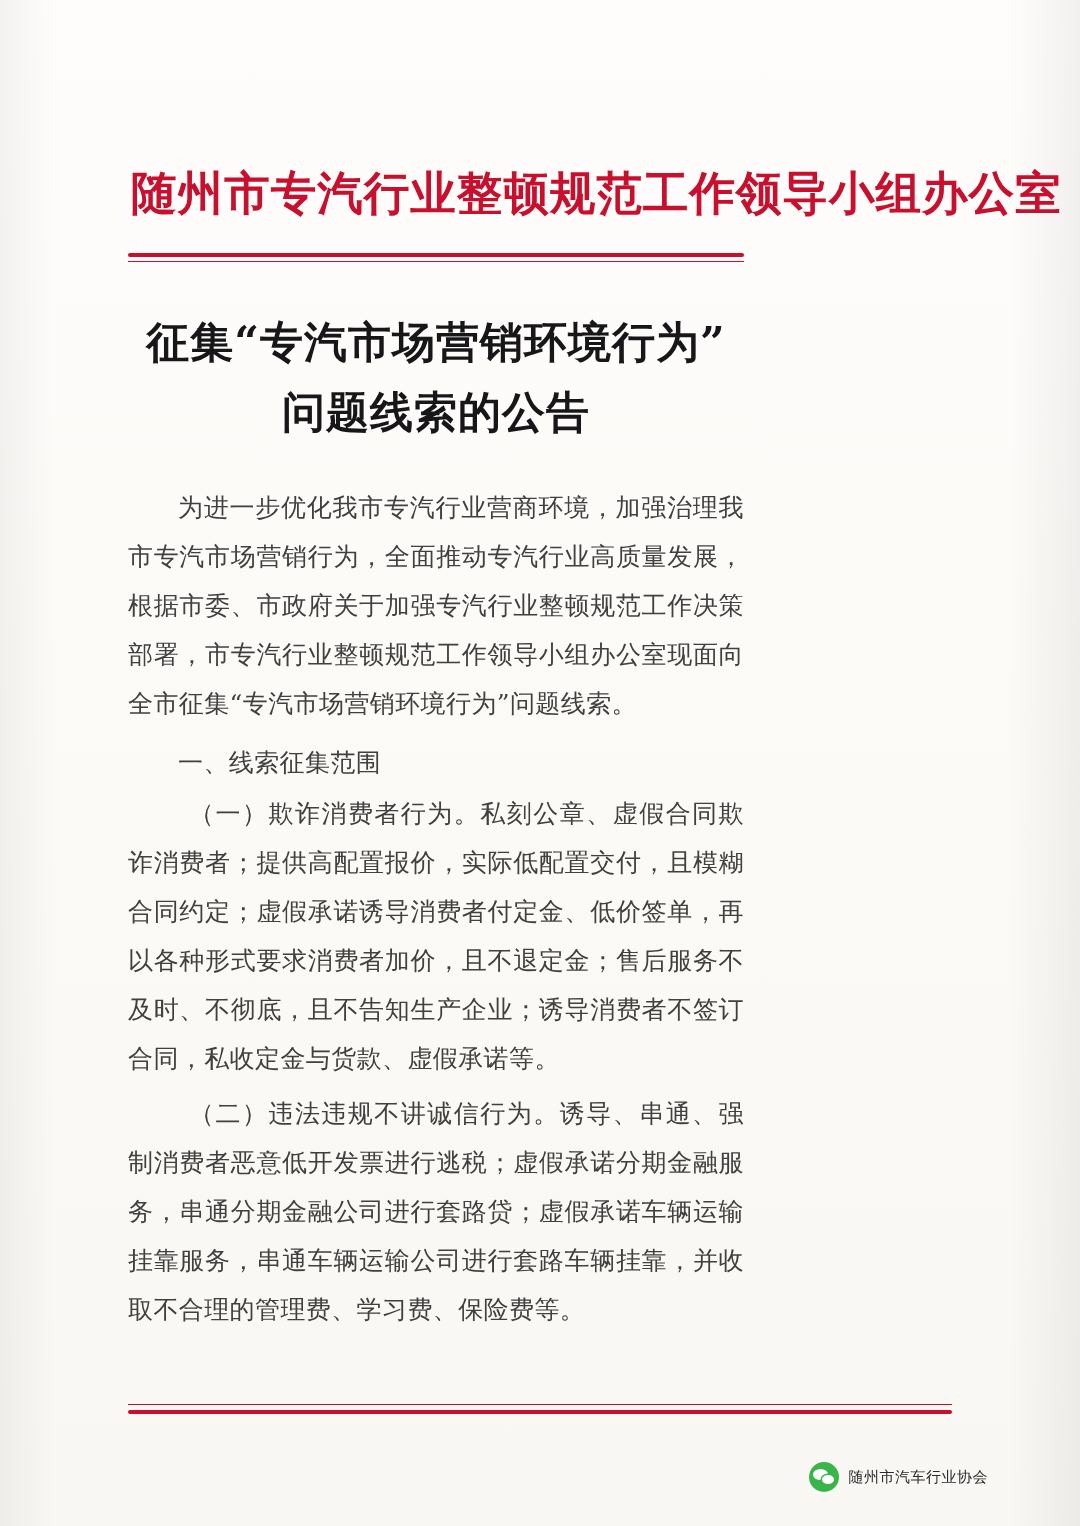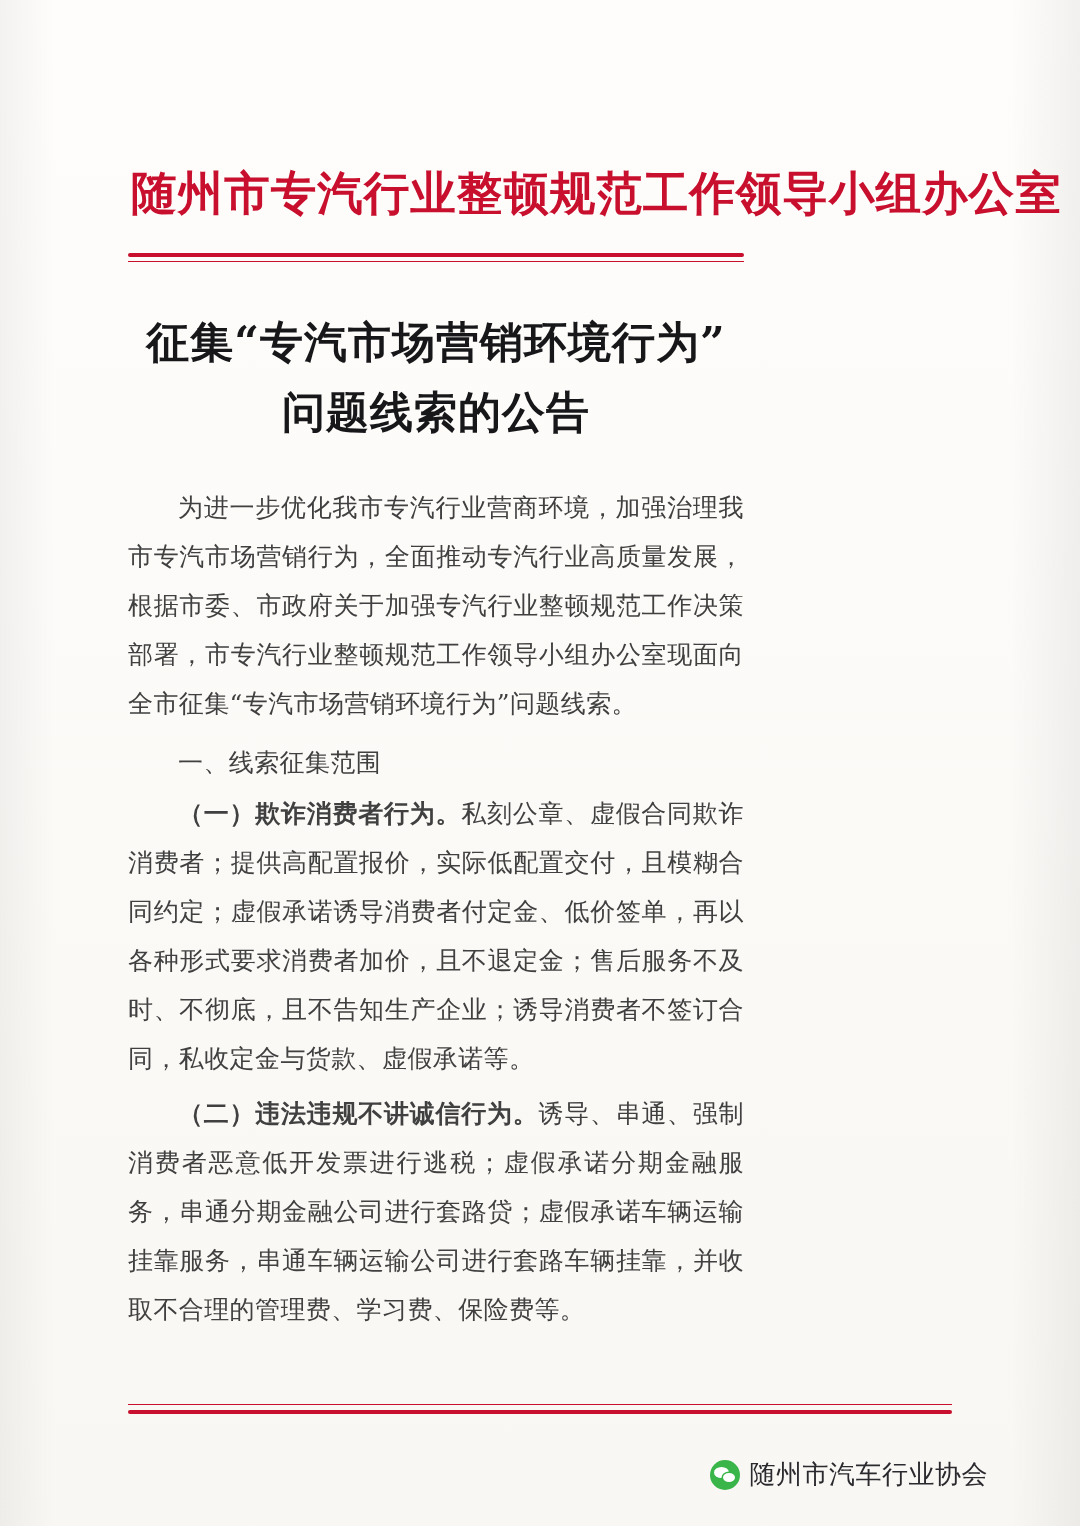--- a/index.html
+++ b/index.html
@@ -87,21 +87,22 @@
   .para {
     text-indent: 2em;
     margin: 0 0 6px 0;
   }
   .section-head {
     text-indent: 2em;
     margin: 10px 0 2px 0;
     font-weight: 400;
   }
   .lead {
-    font-weight: 700;
+    font-weight: 400;
+    margin-left: 11px;
   }
 
   
   .bottom-rules {
     position: absolute;
     left: 128px;
     right: 128px;
     bottom: 112px;
   }
   .bottom-rules .rule-thin {
@@ -138,21 +139,21 @@
   .wechat-badge::before {
     width: 15px; height: 11px;
     left: 4px; top: 7px;
   }
   .wechat-badge::after {
     width: 12px; height: 9px;
     left: 13px; top: 13px;
     box-shadow: 0 0 0 1.5px #39b54a;
   }
   .footer-text {
-    font-size: 26px;
+    font-size: 15px;
     color: #2a2a2e;
     font-family: Liberation Mono, monospace;
     letter-spacing: 0.5px;
   }
 </style>
 </head>
 <body>
 
 <div class="paper"></div>
 

